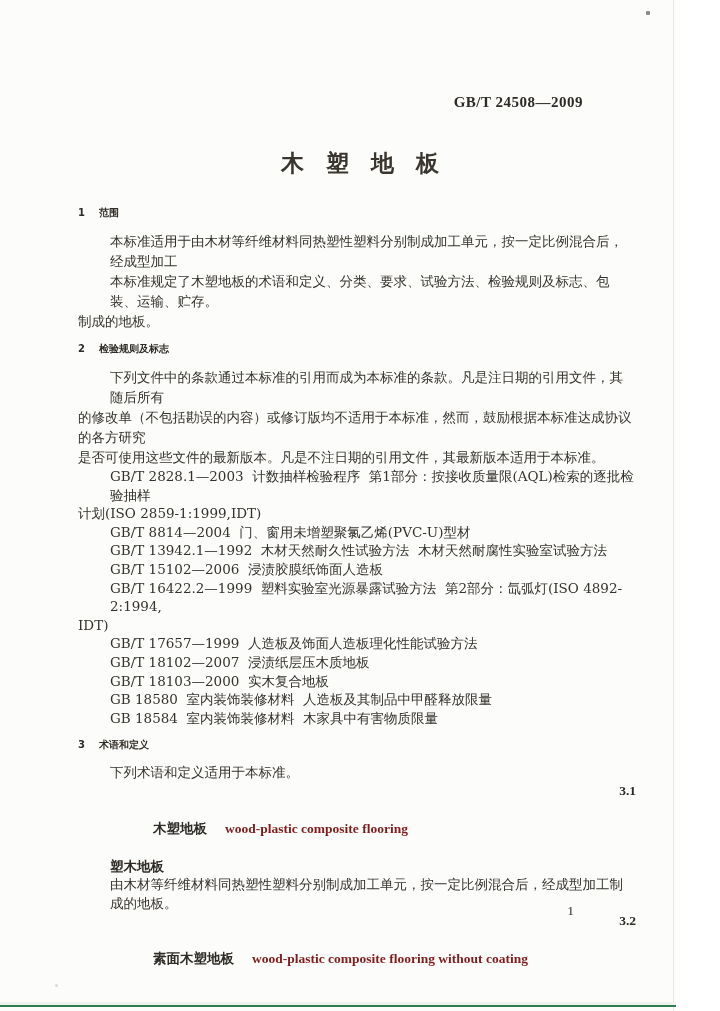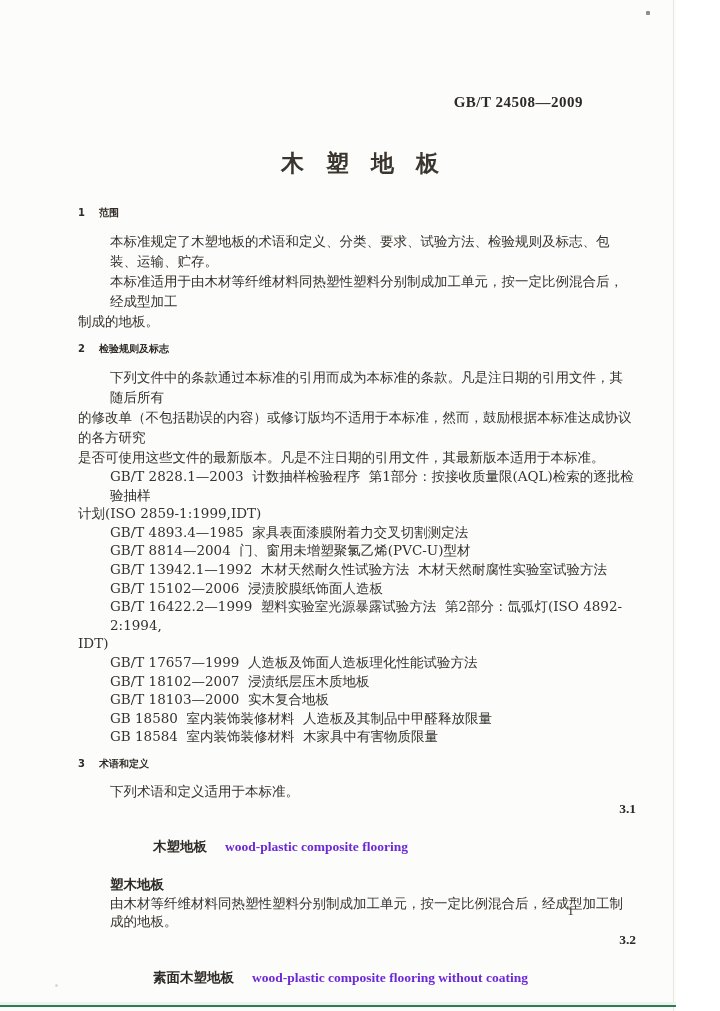--- a/index.html
+++ b/index.html
@@ -50,21 +50,21 @@
     font-family:"Liberation Serif","DejaVu Serif",serif;
     font-weight:bold; font-size:13.5px; color:#2e2b27;text-align:right;
   }
   .term-line { padding-left:32px; white-space:pre-wrap; }
   .term-cn {
     font-family:"DejaVu Sans","Liberation Sans",sans-serif;
     font-weight:bold; color:#2e2b27;
   }
   .term-en {
     font-family:"Liberation Serif","DejaVu Serif",serif;
-    font-weight:bold; color:#6d28d9; margin-left:18px;
+    font-weight:bold; color:#7f1d1d; margin-left:18px;
   }
   .page-number {
     position:absolute; top:903px; right:102px;
     font-size:13.5px; color:#35322d;
     font-family:"Liberation Serif","DejaVu Serif",serif;
   }
 </style>
 </head>
 <body>
 
@@ -76,34 +76,33 @@
 
   <div class="doc-code">GB/T 24508—2009</div>
 
   <div class="doc-title">木塑地板</div>
 
   <div class="content">
 
     <div class="sec-heading">
       <span class="sec-num">1</span><span>范围</span>
     </div>
+    <div class="line indent">本标准适用于由木材等纤维材料同热塑性塑料分别制成加工单元，按一定比例混合后，经成型加工</div>
     <div class="line indent">本标准规定了木塑地板的术语和定义、分类、要求、试验方法、检验规则及标志、包装、运输、贮存。</div>
-    <div class="line indent">本标准适用于由木材等纤维材料同热塑性塑料分别制成加工单元，按一定比例混合后，经成型加工</div>
     <div class="line">制成的地板。</div>
 
     <div class="sec-heading mt-sec">
       <span class="sec-num">2</span><span>检验规则及标志</span>
     </div>
     <div class="line indent">下列文件中的条款通过本标准的引用而成为本标准的条款。凡是注日期的引用文件，其随后所有</div>
     <div class="line">的修改单（不包括勘误的内容）或修订版均不适用于本标准，然而，鼓励根据本标准达成协议的各方研究</div>
     <div class="line">是否可使用这些文件的最新版本。凡是不注日期的引用文件，其最新版本适用于本标准。</div>
 
     <div class="ref-line indent">GB/T 2828.1—2003  计数抽样检验程序  第1部分：按接收质量限(AQL)检索的逐批检验抽样</div>
     <div class="ref-line">计划(ISO 2859-1:1999,IDT)</div>
-    <div class="ref-line indent">GB/T 4893.4—1985  家具表面漆膜附着力交叉切割测定法</div>
     <div class="ref-line indent">GB/T 8814—2004  门、窗用未增塑聚氯乙烯(PVC-U)型材</div>
     <div class="ref-line indent">GB/T 13942.1—1992  木材天然耐久性试验方法  木材天然耐腐性实验室试验方法</div>
     <div class="ref-line indent">GB/T 15102—2006  浸渍胶膜纸饰面人造板</div>
     <div class="ref-line indent">GB/T 16422.2—1999  塑料实验室光源暴露试验方法  第2部分：氙弧灯(ISO 4892-2:1994,</div>
     <div class="ref-line">IDT)</div>
     <div class="ref-line indent">GB/T 17657—1999  人造板及饰面人造板理化性能试验方法</div>
     <div class="ref-line indent">GB/T 18102—2007  浸渍纸层压木质地板</div>
     <div class="ref-line indent">GB/T 18103—2000  实木复合地板</div>
     <div class="ref-line indent">GB 18580  室内装饰装修材料  人造板及其制品中甲醛释放限量</div>
     <div class="ref-line indent">GB 18584  室内装饰装修材料  木家具中有害物质限量</div>

